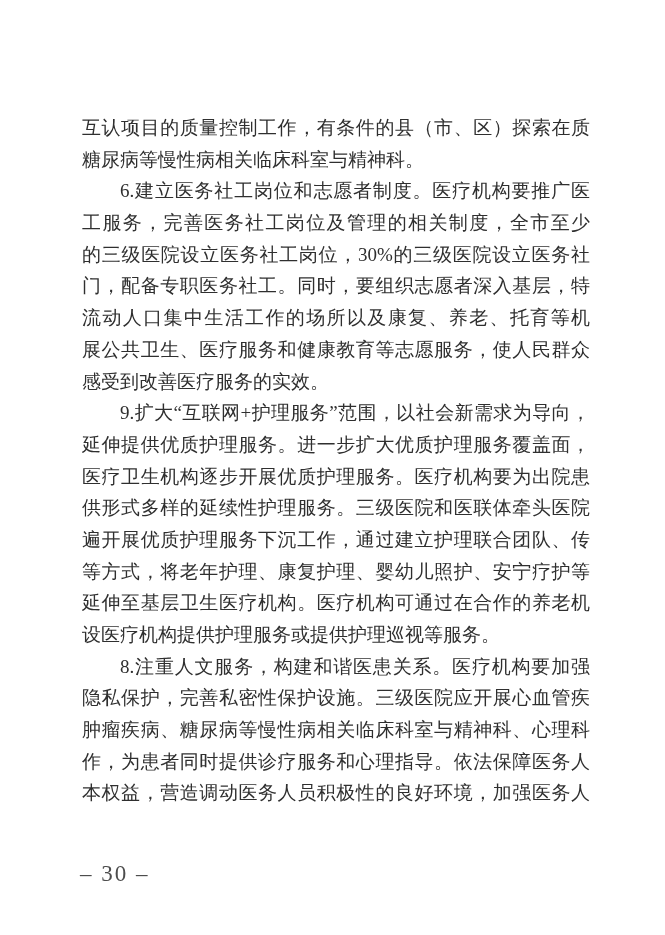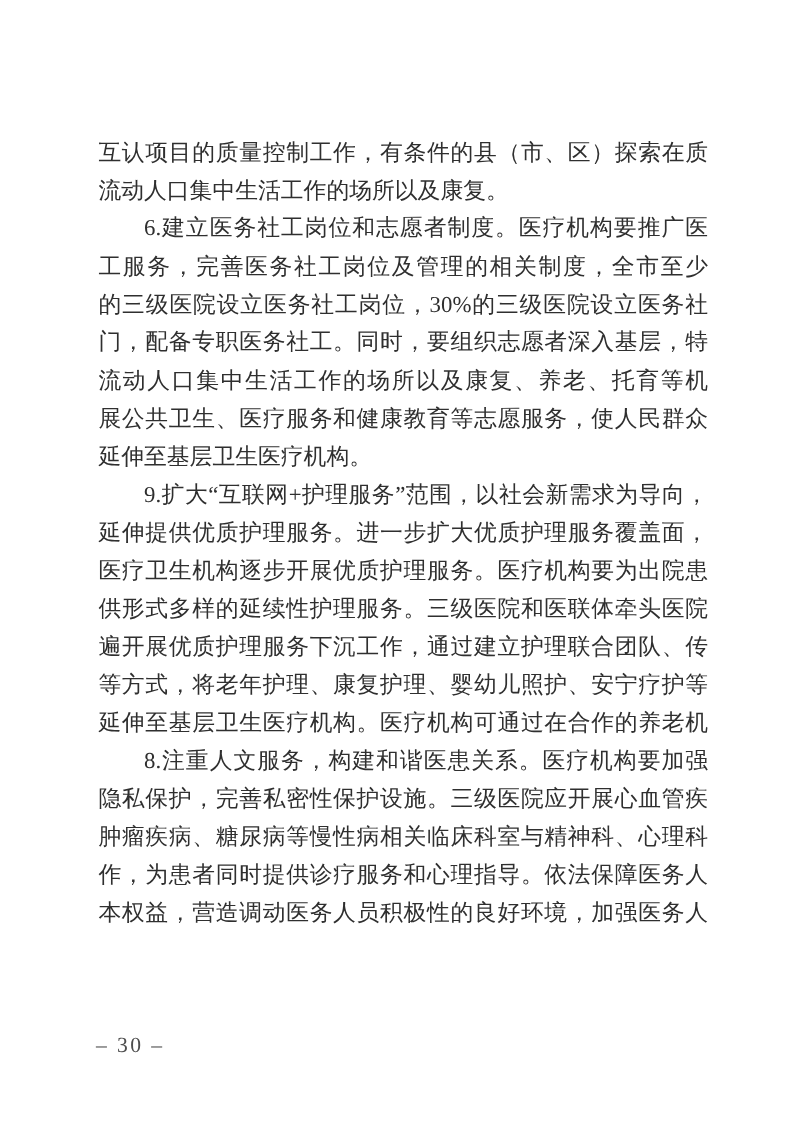--- a/index.html
+++ b/index.html
@@ -43,47 +43,48 @@
     text-align-last: left;
   }
   
   .line.indent {
     padding-left: 38px;
   }
   .footer {
     position: absolute;
     left: 80px;
     top: 861px;
-    font-size: 18px;
+    font-size: 23px;
     color: #4d4d4d;
     letter-spacing: 2px;
   }
 </style>
 </head>
 <body>
 
 <div class="page">
   <div class="text-block">
 
   <div class="line fill">互认项目的质量控制工作，有条件的县（市、区）探索在质量控</div>
-      <div class="line end">流动人口集中生活工作的场所以及康复。</div>
+      <div class="line end">糖尿病等慢性病相关临床科室与精神科。</div>
       <div class="line indent fill">6.建立医务社工岗位和志愿者制度。医疗机构要推广医务社</div>
       <div class="line fill">工服务，完善医务社工岗位及管理的相关制度，全市至少 90%</div>
       <div class="line fill">的三级医院设立医务社工岗位，30%的三级医院设立医务社工部</div>
       <div class="line fill">门，配备专职医务社工。同时，要组织志愿者深入基层，特别是</div>
       <div class="line fill">流动人口集中生活工作的场所以及康复、养老、托育等机构，开</div>
       <div class="line fill">展公共卫生、医疗服务和健康教育等志愿服务，使人民群众切实</div>
-      <div class="line end">延伸至基层卫生医疗机构。</div>
+      <div class="line end">感受到改善医疗服务的实效。</div>
       <div class="line indent fill">9.扩大“互联网+护理服务”范围，以社会新需求为导向，</div>
       <div class="line fill">延伸提供优质护理服务。进一步扩大优质护理服务覆盖面，基层</div>
       <div class="line fill">医疗卫生机构逐步开展优质护理服务。医疗机构要为出院患者提</div>
       <div class="line fill">供形式多样的延续性护理服务。三级医院和医联体牵头医院应普</div>
       <div class="line fill">遍开展优质护理服务下沉工作，通过建立护理联合团队、传帮带</div>
       <div class="line fill">等方式，将老年护理、康复护理、婴幼儿照护、安宁疗护等服务</div>
       <div class="line fill">延伸至基层卫生医疗机构。医疗机构可通过在合作的养老机构内</div>
+      <div class="line end">设医疗机构提供护理服务或提供护理巡视等服务。</div>
       <div class="line indent fill">8.注重人文服务，构建和谐医患关系。医疗机构要加强患者</div>
       <div class="line fill">隐私保护，完善私密性保护设施。三级医院应开展心血管疾病、</div>
       <div class="line fill">肿瘤疾病、糖尿病等慢性病相关临床科室与精神科、心理科的协</div>
       <div class="line fill">作，为患者同时提供诊疗服务和心理指导。依法保障医务人员基</div>
       <div class="line fill">本权益，营造调动医务人员积极性的良好环境，加强医务人员的</div>
     </div>
   <div class="footer">– 30 –</div>
 </div>
 
 </body></html>

